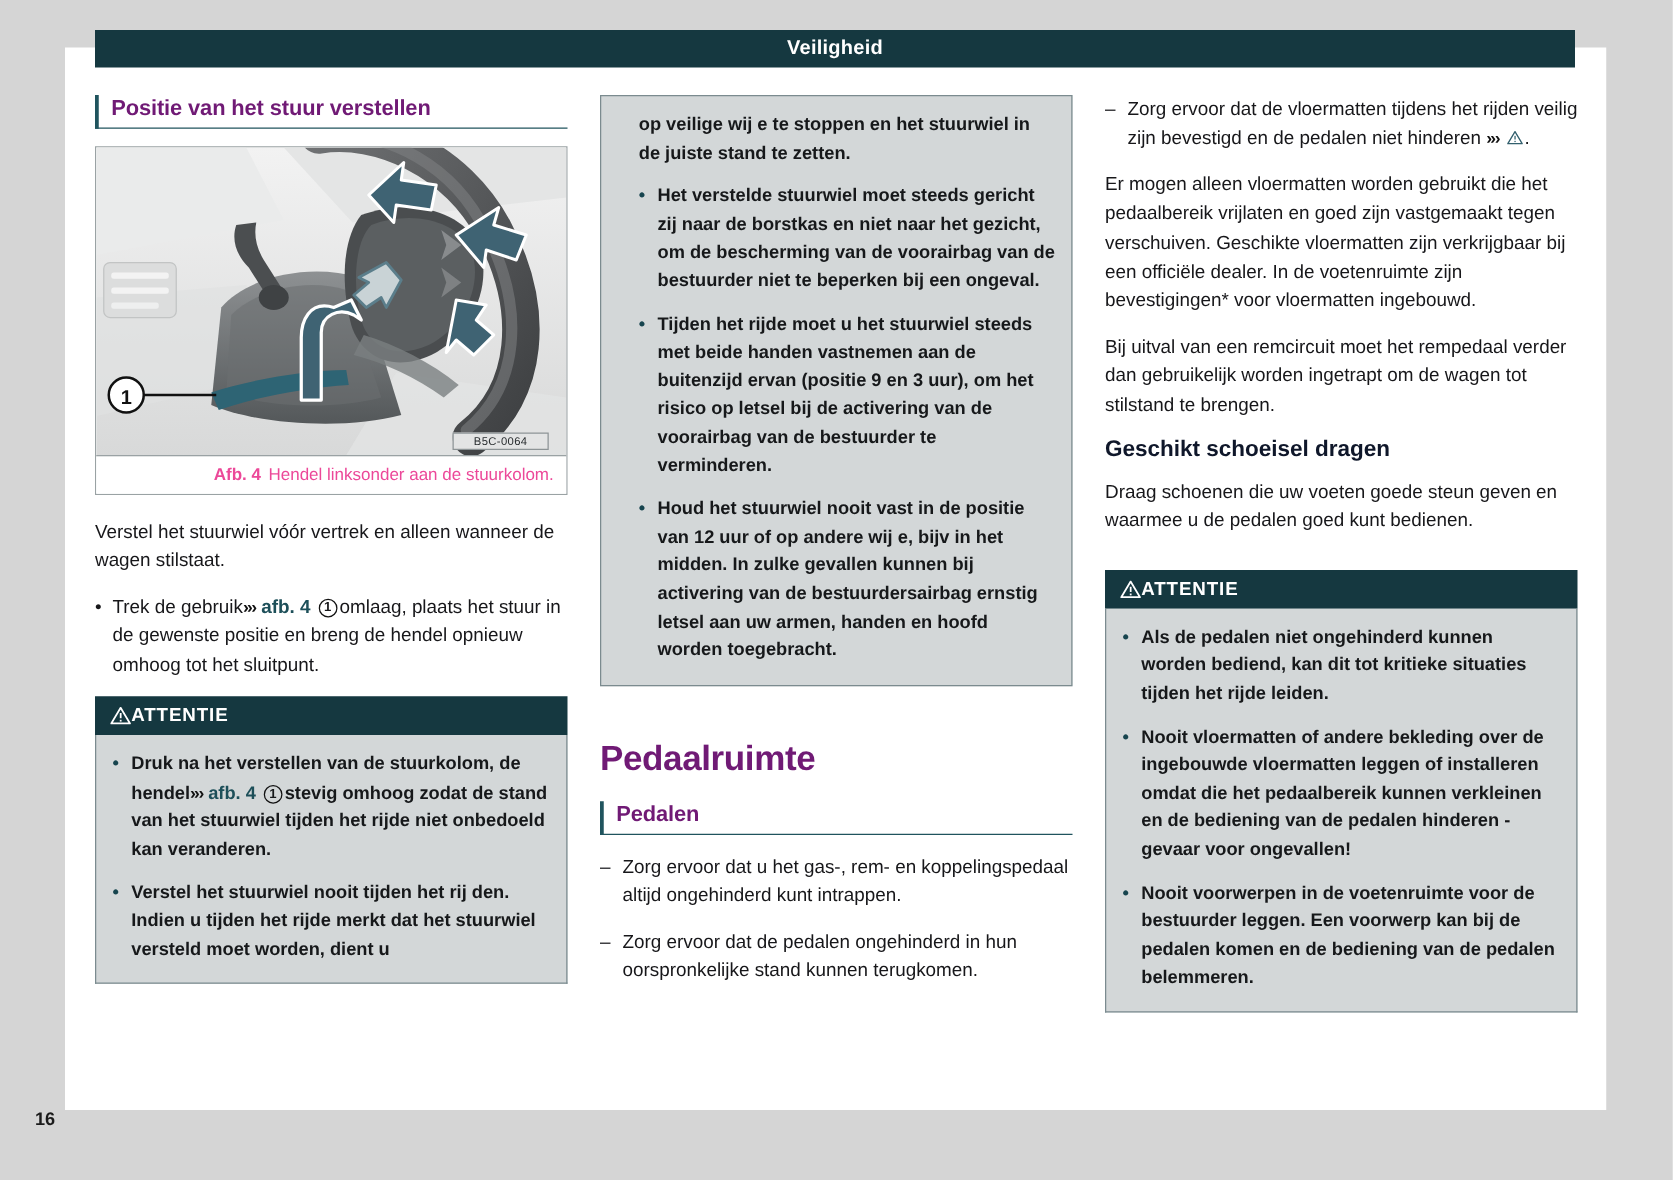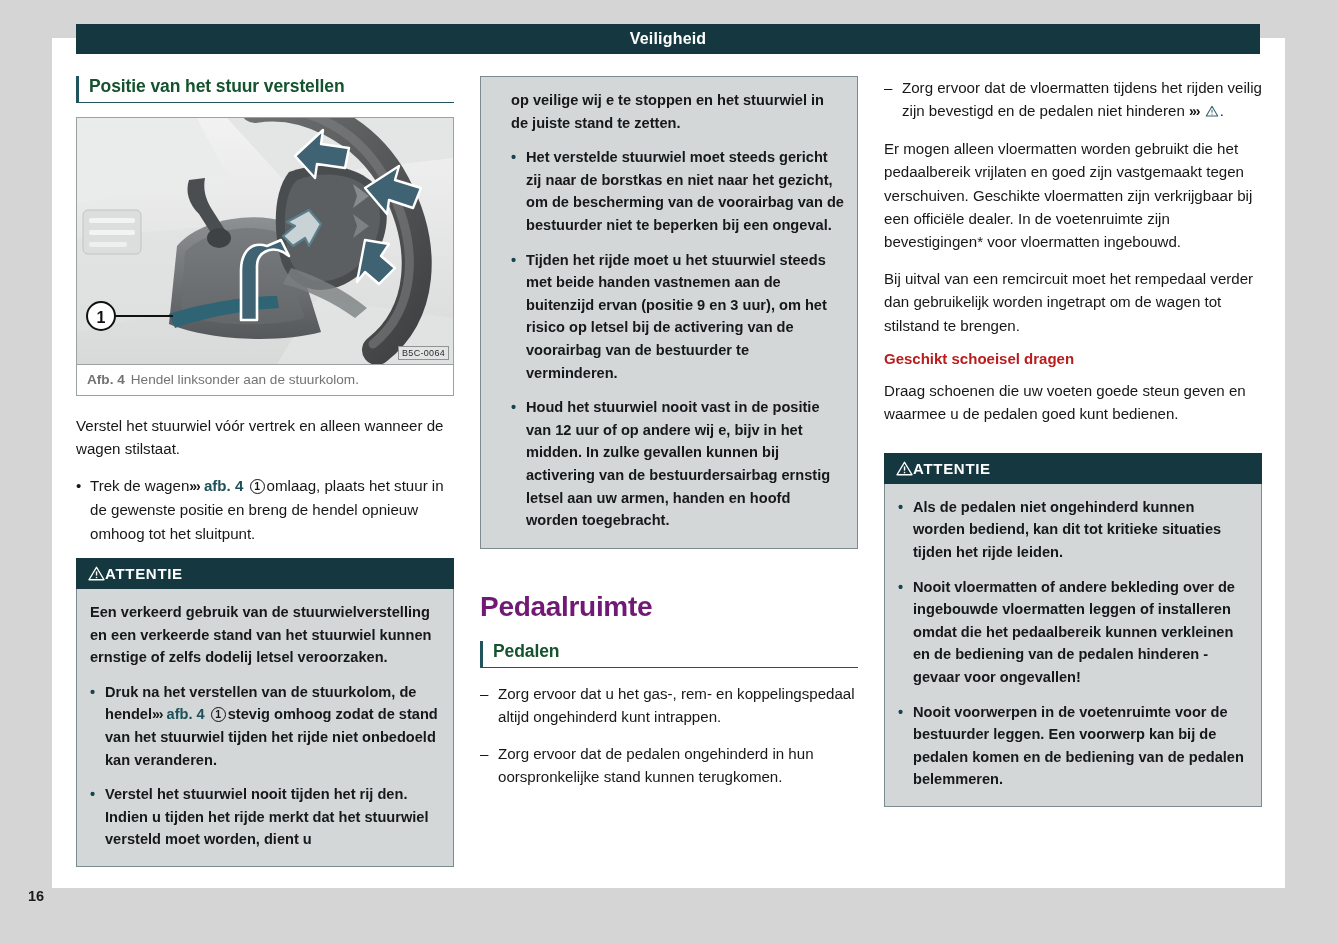--- a/index.html
+++ b/index.html
@@ -45,34 +45,34 @@
   
   .h2-rule {
     border-left: 3px solid #20545e;
     border-bottom: 1.5px solid #20545e;
     padding: 0 0 5px 10px;
     margin: 0 0 14px 0;
   }
   .h2-rule .txt {
     font-size: 17.5px;
     font-weight: bold;
-    color: #14532d;
+    color: #701a75;
     letter-spacing: -0.1px;
   }
   .h1-chapter {
     font-size: 28px;
     font-weight: bold;
     color: #701a75;
     margin: 0 0 18px 0;
     letter-spacing: -.3px;
   }
   .h3-bold {
-    font-size: 15px;
-    font-weight: bold;
-    color: #b91c1c;
+    font-size: 18px;
+    font-weight: bold;
+    color: #0f172a;
     margin: 0 0 8px 0;
   }
 
   
   p.body {
     font-size: 15.1px;
     line-height: 23.4px;
     color: #17171a;
     margin: 12px 0 13px 0;
   }
@@ -123,33 +123,34 @@
   #figure-img {
     position: relative;
     height: 247px;
     overflow: hidden;
     background: #e9eaea;
     border-bottom: 1px solid #9aa2a4;
   }
   #figure-caption {
     padding: 7px 10px 8px 10px;
     font-size: 13.6px;
-    color: #737373;
+    color: #ec4899;
     background: #fff;
+    text-align: right;
   }
   #figure-caption b { font-weight: bold; margin-right: 6px; }
   #img-code {
     position: absolute;
-    right: 4px; bottom: 4px;
+    right: 14px; bottom: 4px;
     background: #e3e4e4;
     border: 1px solid #8d9496;
     color: #2a2e30;
     font-size: 9px;
     font-family: "Liberation Sans", sans-serif;
-    padding: 1px 3px;
+    padding: 1px 16px;
     letter-spacing: .3px;
   }
 
   
   .grey-box {
     border: 1px solid #7b8b8f;
     background: #d3d7d8;
     padding: 12px 13px 4px 30px;
     margin-bottom: 18px;
   }
@@ -272,34 +273,33 @@
     </div>
     <div id="figure-caption">
       <b>Afb. 4</b><span>Hendel linksonder aan de stuurkolom.</span>
     </div>
   </div>
 
   <p class="body">Verstel het stuurwiel vóór vertrek en alleen wanneer de wagen stilstaat.</p>
 
   <div class="bullet-row">
     <span class="mk">•</span>
-    <span><span>Trek de wagen</span><span class="chev">»›</span> <span class="ref">afb. 4</span> <span class="circnum">1</span><span>omlaag, plaats het stuur in de gewenste positie en breng de hendel opnieuw omhoog tot het sluitpunt.</span></span>
+    <span><span>Trek de gebruik</span><span class="chev">»›</span> <span class="ref">afb. 4</span> <span class="circnum">1</span><span>omlaag, plaats het stuur in de gewenste positie en breng de hendel opnieuw omhoog tot het sluitpunt.</span></span>
   </div>
 
   <div class="attentie-box">
     <div class="attentie-head">
       <svg class="tri-white" viewBox="0 0 20 18">
         <path d="M10 1.5 L19 16.5 L1 16.5 Z" fill="none" stroke="#ffffff" stroke-width="1.7" stroke-linejoin="round"></path>
         <rect x="9.2" y="6.5" width="1.7" height="5" fill="#fff"></rect>
         <rect x="9.2" y="13" width="1.7" height="1.7" fill="#fff"></rect>
       </svg>
       <span>ATTENTIE</span>
     </div>
     <div class="attentie-body">
-      <p class="bb">Een verkeerd gebruik van de stuurwielverstelling en een verkeerde stand van het stuurwiel kunnen ernstige of zelfs dodelij letsel veroorzaken.</p>
       <div class="bb-row">
         <span class="mk">•</span>
         <span><span>Druk na het verstellen van de stuurkolom, de hendel</span><span class="chev">»›</span> <span class="ref">afb. 4</span> <span class="circnum">1</span><span>stevig omhoog zodat de stand van het stuurwiel tijden  het rijde  niet onbedoeld kan veranderen.</span></span>
       </div>
       <div class="bb-row">
         <span class="mk">•</span>
         <span>Verstel het stuurwiel nooit tijden  het rij den. Indien u tijden  het rijde  merkt dat het stuurwiel versteld moet worden, dient u</span>
       </div>
     </div>
   </div>

